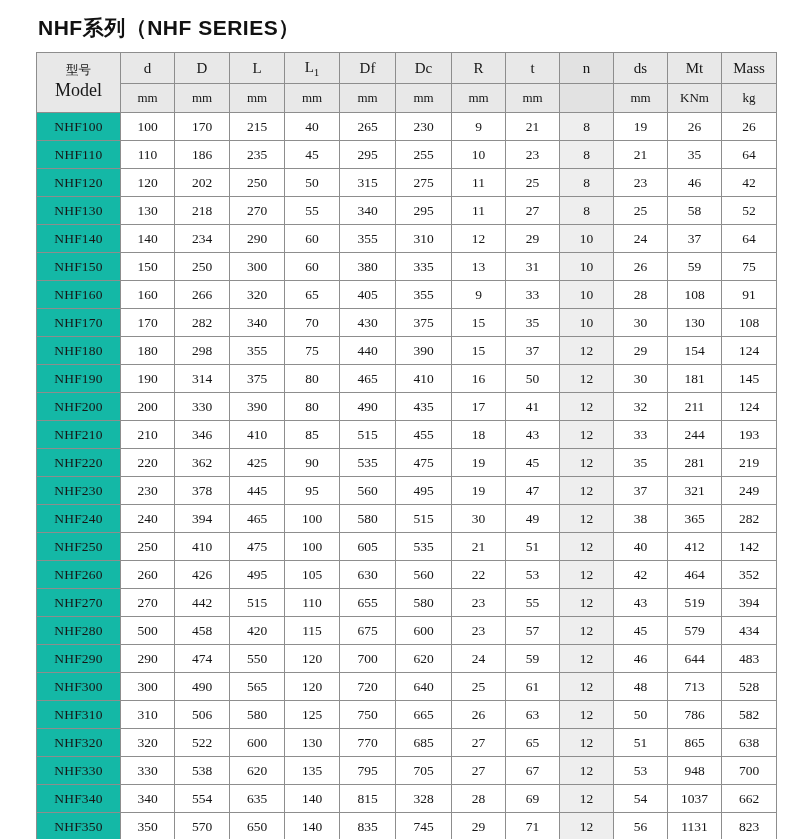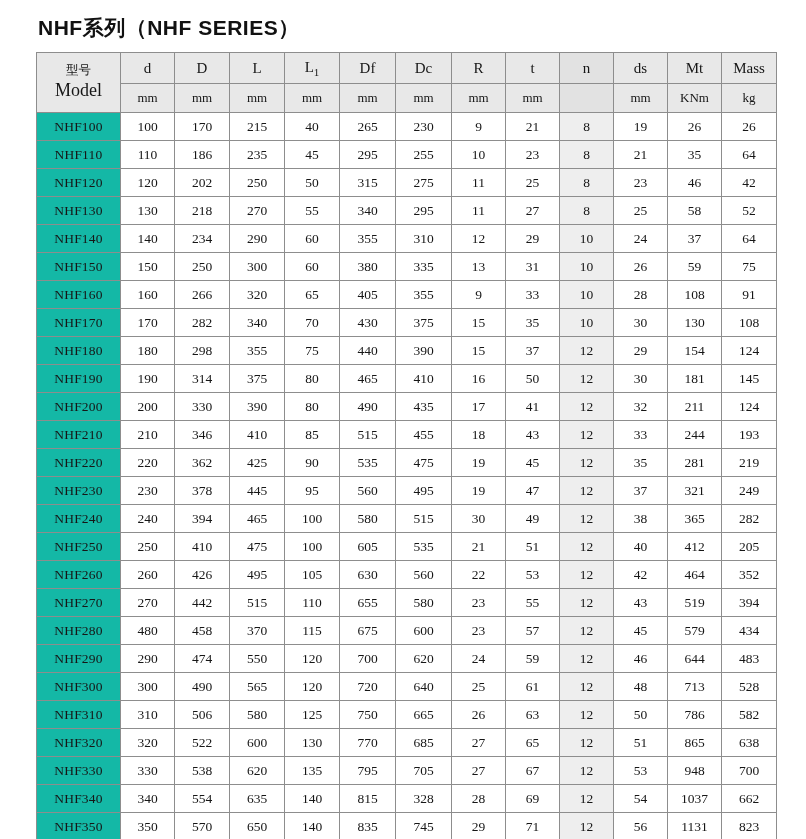--- a/index.html
+++ b/index.html
@@ -397,21 +397,21 @@
             <td>410</td>
             <td>475</td>
             <td>100</td>
             <td>605</td>
             <td>535</td>
             <td>21</td>
             <td>51</td>
             <td class="n-col">12</td>
             <td>40</td>
             <td>412</td>
-            <td>205</td>
+            <td>142</td>
           </tr>
           <tr>
             <td class="model">NHF260</td>
             <td>260</td>
             <td>426</td>
             <td>495</td>
             <td>105</td>
             <td>630</td>
             <td>560</td>
             <td>22</td>
@@ -431,23 +431,23 @@
             <td>580</td>
             <td>23</td>
             <td>55</td>
             <td class="n-col">12</td>
             <td>43</td>
             <td>519</td>
             <td>394</td>
           </tr>
           <tr>
             <td class="model">NHF280</td>
-            <td>480</td>
+            <td>500</td>
             <td>458</td>
-            <td>370</td>
+            <td>420</td>
             <td>115</td>
             <td>675</td>
             <td>600</td>
             <td>23</td>
             <td>57</td>
             <td class="n-col">12</td>
             <td>45</td>
             <td>579</td>
             <td>434</td>
           </tr>

